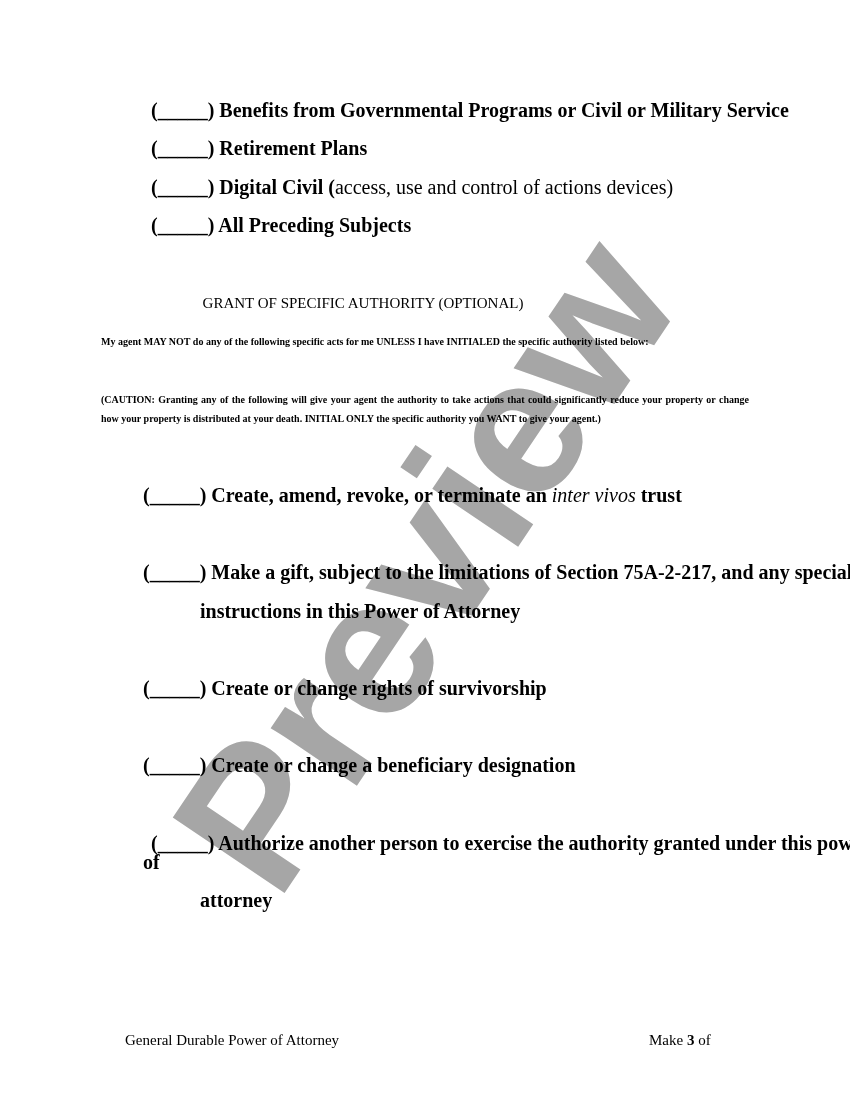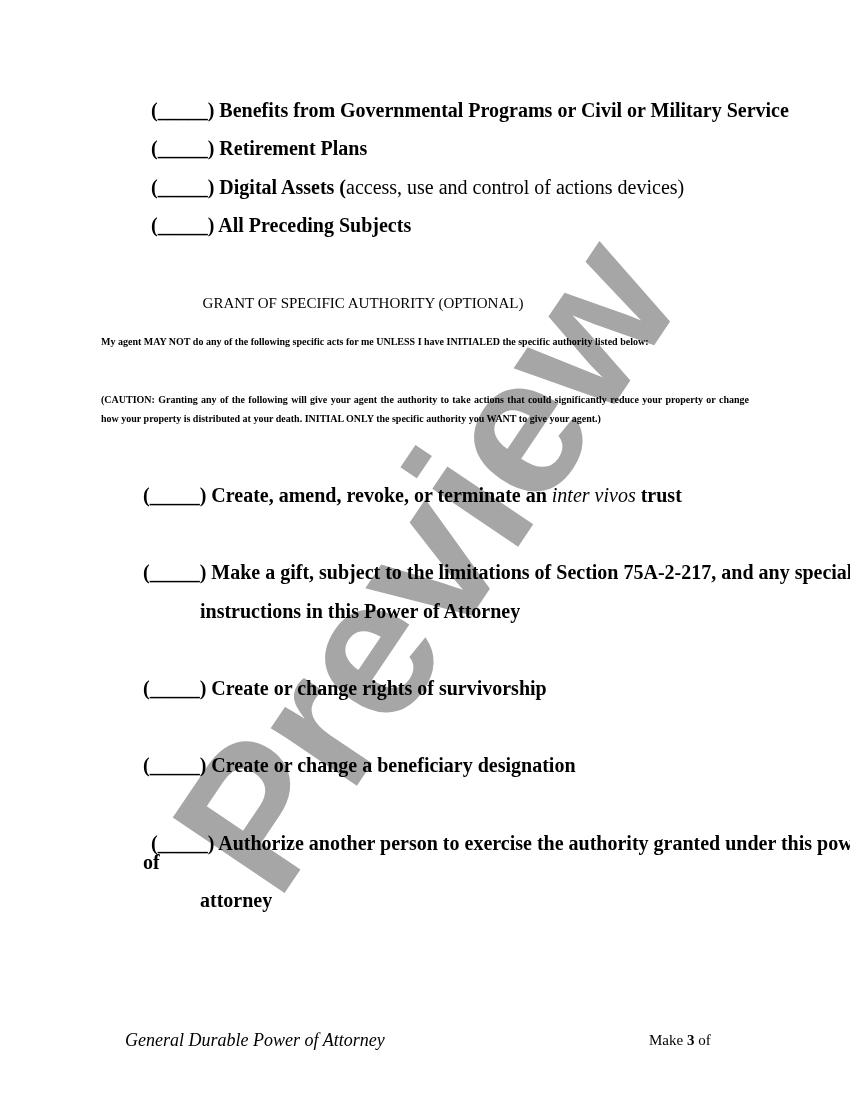--- a/index.html
+++ b/index.html
@@ -17,21 +17,21 @@
   .abs { position: absolute; white-space: nowrap; font-size: 20px; line-height: 19px; }
   .b { font-weight: bold; }
   .reg { font-weight: normal; }
   .subject { left: 151px; }
   .blank { display: inline-block; }
   .heading { left: 0; width: 726px; text-align: center; font-size: 15px; top: 294px; }
   .para { position: absolute; left: 101px; width: 648px; font-size: 10px; line-height: 19px;
           text-align: justify; text-align-last: left; font-weight: bold; white-space: normal; }
   .opt { left: 143px; }
   .opt-cont { left: 200px; }
-  .footer-left { left: 125px; top: 1031px; font-size: 18px; font-style: italic; }
+  .footer-left { left: 125px; top: 1031px; font-size: 15px; }
   .footer-right { left: 649px; top: 1031px; font-size: 15px; }
   .logo { position: absolute; left: 705px; top: 1024px; width: 120px; height: 46px; z-index: 2; }
   .logo-text { position: absolute; left: 2px; top: 0; font-family: "Liberation Serif", serif;
                font-size: 25px; color: #a3272d; letter-spacing: 0.5px; line-height: 28px; }
   .logo-tm { position: absolute; left: 114px; top: 3px; font-size: 6px; color: #a3272d;
              font-family: "Liberation Sans", sans-serif; }
   .logo-wing { position: absolute; left: 20px; top: 27px; width: 72px; height: 8px; }
   .logo-url { position: absolute; left: 18px; top: 36px; font-size: 5.5px; color: #a3272d;
               font-family: "Liberation Sans", sans-serif; font-weight: bold; letter-spacing: 0.4px; }
 </style>
@@ -49,21 +49,21 @@
     <div class="abs subject b" style="top:101px;">
       <span class="blank">(_____)</span>
       <span>Benefits from Governmental Programs or Civil or Military Service</span>
     </div>
     <div class="abs subject b" style="top:139px;">
       <span class="blank">(_____)</span>
       <span>Retirement Plans</span>
     </div>
     <div class="abs subject b" style="top:178px;">
       <span class="blank">(_____)</span>
-      <span>Digital Assets (</span><span class="reg">access, use and control of actions devices)</span>
+      <span>Digital Civil (</span><span class="reg">access, use and control of actions devices)</span>
     </div>
     <div class="abs subject b" style="top:216px;">
       <span class="blank">(_____)</span>
       <span>All Preceding Subjects</span>
     </div>
 
     <div class="abs heading">GRANT OF SPECIFIC AUTHORITY (OPTIONAL)</div>
 
     <div class="para" style="top:332px;">My agent MAY NOT do any of the following specific acts for me UNLESS I have INITIALED the specific authority listed below:</div>
 

